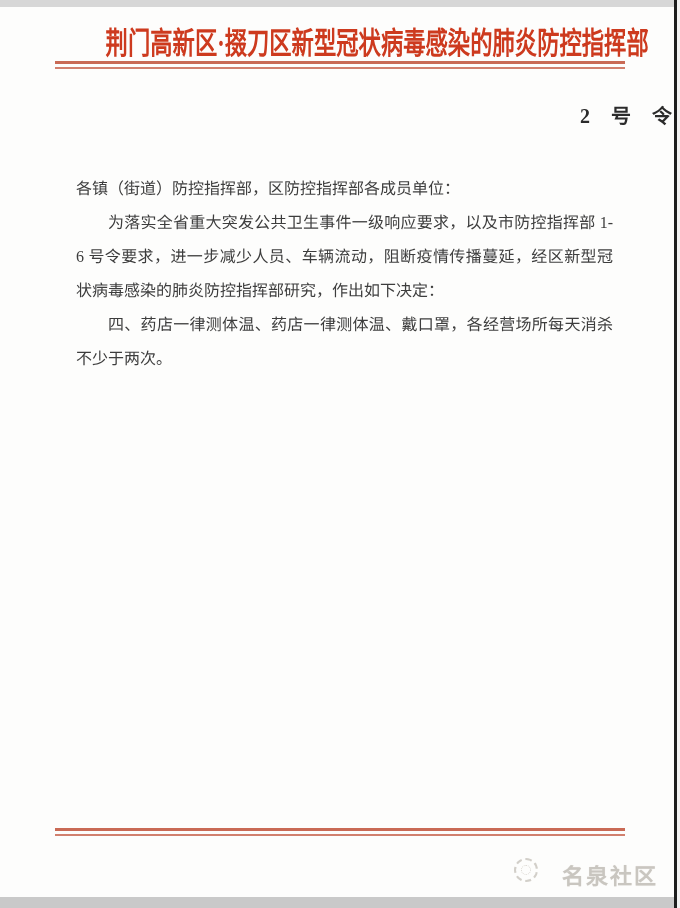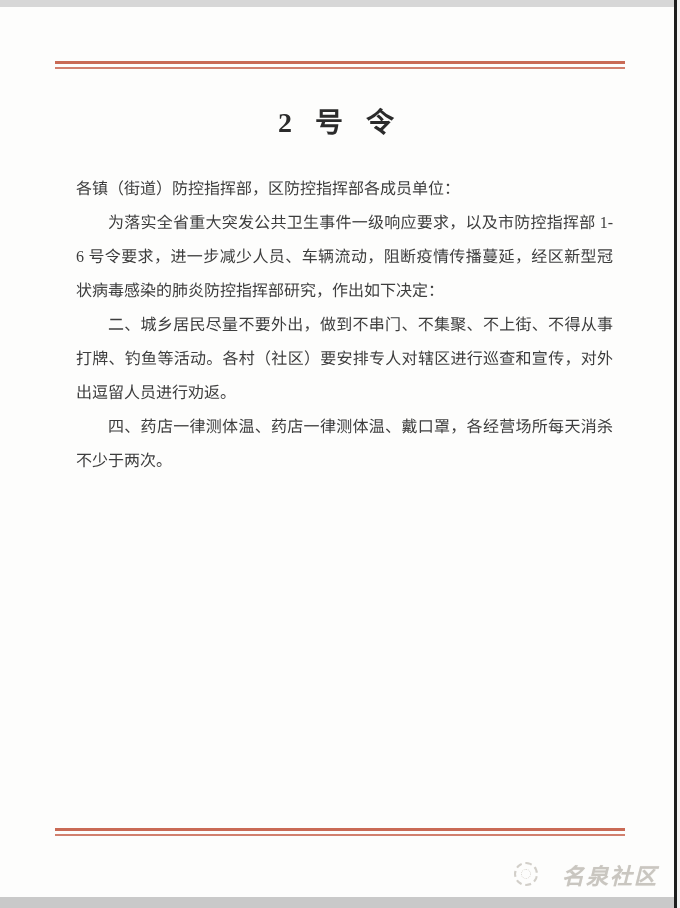--- a/index.html
+++ b/index.html
@@ -57,42 +57,41 @@
     position:absolute;left:55px;width:570px;
   }
   .double-rule .bar-thick{height:3px;background:var(--rule-red);}
   .double-rule .bar-gap{height:3px;}
   .double-rule .bar-thin{height:2px;background:var(--rule-red);opacity:.85;}
   .rule-header{top:61px;}
   .rule-footer{top:828px;}
   
   .order-no{
     position:absolute;top:100px;left:0;width:100%;
-    text-align:center;
-    font-size:28px;
+    text-align:right;
+    font-size:20px;
     font-weight:bold;
     color:var(--heading-ink);
     letter-spacing:8px;
   }
   
   .doc-body{
     position:absolute;top:172px;left:76px;width:537px;
     font-size:16px;
     line-height:34px;
     color:var(--body-ink);
     text-align:justify;
   }
   .doc-body p{text-indent:2em;}
   .doc-body p.salutation{text-indent:0;}
   
   .watermark{
     position:absolute;top:858px;right:22px;
-    display:flex;align-items:center;gap:24px;
+    display:flex;align-items:flex-start;gap:24px;
     color:var(--watermark-ink);
-    font-style:italic;
   }
   .watermark .logo{
     width:24px;height:24px;border-radius:50%;
     border:2px dashed #d2cfc9;
     position:relative;
   }
   .watermark .logo::after{
     content:"";
     position:absolute;inset:5px;
     border-radius:50%;
@@ -106,33 +105,35 @@
     text-shadow:0 0 1px #e8e5e0;
   }
 </style>
 </head>
 <body>
 
 <div class="page">
 
   <div class="edge-top"></div>
 
+  <div class="masthead">
+    <span class="title">荆门高新区·掇刀区新型冠状病毒感染的肺炎防控指挥部</span>
+  </div>
 
   <div class="double-rule rule-header">
     <div class="bar-thick"></div>
     <div class="bar-gap"></div>
     <div class="bar-thin"></div>
   </div>
 
   <div class="order-no">2 号 令</div>
 
   <div class="doc-body">
     <p class="salutation">各镇（街道）防控指挥部，区防控指挥部各成员单位：</p>
     <p>为落实全省重大突发公共卫生事件一级响应要求，以及市防控指挥部 1-6 号令要求，进一步减少人员、车辆流动，阻断疫情传播蔓延，经区新型冠状病毒感染的肺炎防控指挥部研究，作出如下决定：</p>
-    <p>二、城乡居民尽量不要外出，做到不串门、不集聚、不上街、不得从事打牌、钓鱼等活动。各村（社区）要安排专人对辖区进行巡查和宣传，对外出逗留人员进行劝返。</p>
     <p>四、药店一律测体温、药店一律测体温、戴口罩，各经营场所每天消杀不少于两次。</p>
   </div>
 
   <div class="double-rule rule-footer">
     <div class="bar-thick"></div>
     <div class="bar-gap"></div>
     <div class="bar-thin"></div>
   </div>
 
   <div class="watermark">

